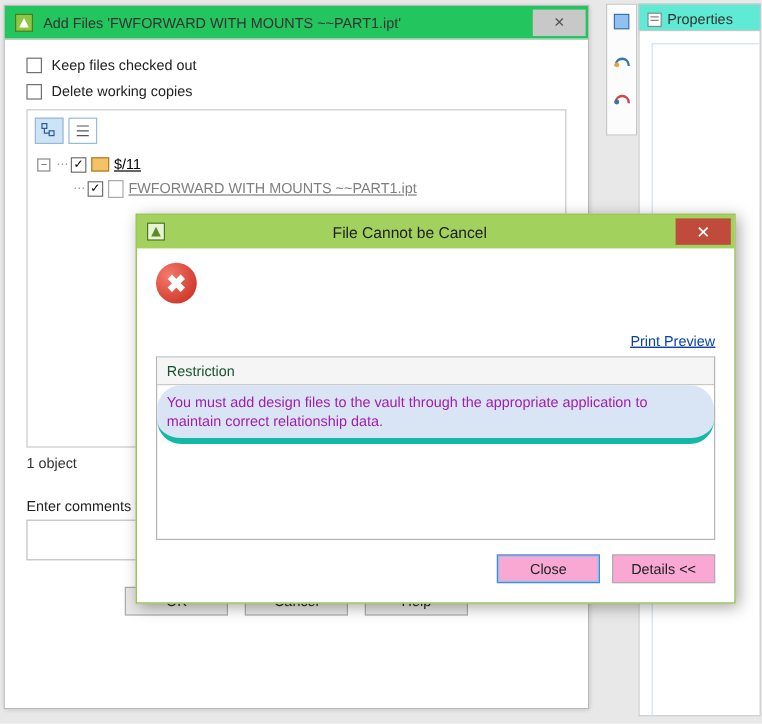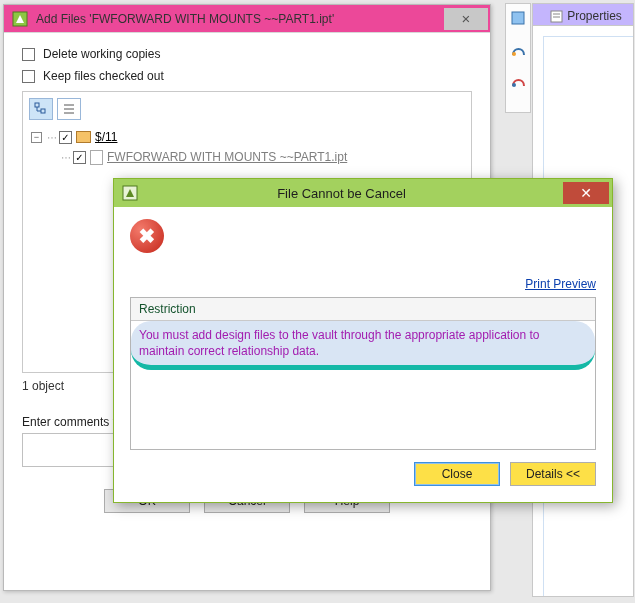--- a/index.html
+++ b/index.html
@@ -1,20 +1,20 @@
 <!DOCTYPE html>
 <html><head>
 <meta charset="utf-8">
 <style>
   * { box-sizing: border-box; font-family: "Segoe UI", Tahoma, sans-serif; font-size: 12px; }
   body { margin: 0; width: 635px; height: 603px; background: #e8e8e8; position: relative; overflow: hidden; }
   
   
   .addfiles-dialog { position:absolute; left:3px; top:4px; width:488px; height:587px; background:#fff; border:1px solid #b9b9b9; box-shadow:1px 1px 4px rgba(0,0,0,.2); }
-  .af-titlebar { height:28px; background:#ec4899; border-bottom:1px solid #d8d8d8; display:flex; align-items:center; }
+  .af-titlebar { height:28px; background:#22c55e; border-bottom:1px solid #d8d8d8; display:flex; align-items:center; }
   .af-logo { width:20px;height:20px;margin:0 6px;display:flex;align-items:center;justify-content:center;}
   .af-title { flex:1; color:#333; }
   .af-close { width:44px; height:22px; margin-right:2px; background:#c8c8c8; color:#555; display:flex; align-items:center; justify-content:center; font-size:15px;}
   .af-body { padding:14px 18px 0 18px; }
   .cb-row { display:flex; align-items:center; margin-bottom:8px; color:#222;}
   .cb { width:13px;height:13px;border:1px solid #707070;margin-right:8px;}
   .tree-panel { margin-top:8px; border:1px solid #c9c9c9; background:#fff; height:282px; padding:6px 6px; }
   .view-btns { display:flex; gap:4px; margin-bottom:8px;}
   .vbtn { width:24px;height:22px;border:1px solid #99b7d9;background:#fff;display:flex;align-items:center;justify-content:center;}
   .vbtn.sel { background:#cde4f7; }
@@ -28,66 +28,66 @@
   .obj-count { margin-top:6px; color:#333; }
   .comments-lbl { margin-top:22px; color:#222;}
   .comments-box { margin-top:4px; border:1px solid #c0c0c0; background:#fff; height:34px;}
   .af-buttons { margin-top:22px; display:flex; justify-content:center; gap:14px;}
   .btn { width:86px;height:24px;border:1px solid #adadad;background:#e7e7e7;display:flex;align-items:center;justify-content:center;color:#222;}
   
   
   .right-strip { position:absolute; right:0; top:3px; width:130px; height:597px; }
   .icon-col { position:absolute; left:0; top:0; width:26px; height:110px; background:#fcfcfc; border:1px solid #c8c8c8; display:flex; flex-direction:column; align-items:center; padding-top:6px; gap:14px;}
   .icon-col .tool { width:17px;height:17px; }
-  .prop-tab { position:absolute; left:27px; top:0; height:26px; width:102px; background:#c4b5fd; border:1px solid #c8c8c8; display:flex; align-items:center; padding-left:6px; color:#333;justify-content:center;}
+  .prop-tab { position:absolute; left:27px; top:0; height:26px; width:102px; background:#5eead4; border:1px solid #c8c8c8; display:flex; align-items:center; padding-left:6px; color:#333;}
   .prop-body { position:absolute; left:27px; top:22px; width:102px; height:572px; background:#fff; border:1px solid #c8c8c8;}
   .prop-inner { position:absolute; left:10px; top:10px; right:0; bottom:0; border-left:1px solid #cfe0f3; border-top:1px solid #cfe0f3;}
   
   
   .err-dialog { position:absolute; left:113px; top:178px; width:500px; height:325px; background:#fff; border:1px solid #86b62e; box-shadow:3px 3px 12px rgba(0,0,0,.35);}
   .err-titlebar { height:28px; background:#a3d15e; display:flex; align-items:center; }
   .err-logo { width:20px;height:20px;margin:0 6px;display:flex;align-items:center;justify-content:center;}
   .err-title { flex:1; text-align:center; color:#1e1e1e; font-size:13px; margin-left:-26px;}
   .err-close { width:46px;height:22px;margin-right:3px;background:#c04b3a;color:#fff;display:flex;align-items:center;justify-content:center;font-size:14px;}
   .err-body { padding:12px 16px 12px 16px; }
   .err-msg-row { display:flex; align-items:flex-start; gap:12px; min-height:48px;}
   .err-icon { width:34px;height:34px;border-radius:50%;background:radial-gradient(circle at 30% 30%,#f37a6b,#c4261a);display:flex;align-items:center;justify-content:center;}
   .err-x { color:#fff;font-weight:bold;font-size:20px;}
   .err-text { flex:1; color:#222; line-height:1.35;}
   .print-prev { text-align:right; margin-top:10px;text-decoration:underline;}
   .print-prev a { color:#0a3fae; text-decoration:underline;}
   .rest-table { margin-top:6px; border:1px solid #b5b5b5; height:153px; }
   .rest-head { background:#f5f5f5;border-bottom:1px solid #c9c9c9;padding:4px 8px;color:#14532d;}
   .rest-row { background:#d9e5f4; padding:6px 8px; color:#a21caf; border-bottom:5px solid #14b8a6; line-height:1.35;border-radius:20px;}
   .err-btns { margin-top:12px; display:flex; justify-content:flex-end; gap:10px;}
-  .err-btn { width:86px;height:24px;border:1px solid #adadad;background:#fde047;display:flex;align-items:center;justify-content:center;color:#222;}
+  .err-btn { width:86px;height:24px;border:1px solid #adadad;background:#f9a8d4;display:flex;align-items:center;justify-content:center;color:#222;}
   .err-btn.focus { border:1px solid #3d90df; box-shadow:inset 0 0 0 1px #8fc1ec;}
 </style>
 </head>
 <body>
 
 <div class="addfiles-dialog">
   <div class="af-titlebar">
     <div class="af-logo">
       <svg width="16" height="16">
           <rect x="1" y="1" width="14" height="14" fill="#8ec643" stroke="#4e7a1f"></rect>
           <path d="M4 12 L8 4 L12 12 Z" fill="#fff"></path>
         </svg>
     </div>
     <div class="af-title">Add Files 'FWFORWARD WITH MOUNTS ~~PART1.ipt'</div>
     <div class="af-close">×</div>
   </div>
   <div class="af-body">
     <div class="cb-row">
       <div class="cb"></div>
-      <span>Delete working copies</span>
+      <span>Keep files checked out</span>
     </div>
     <div class="cb-row">
       <div class="cb"></div>
-      <span>Keep files checked out</span>
+      <span>Delete working copies</span>
     </div>
 
     <div class="tree-panel">
       <div class="view-btns">
         <div class="vbtn sel">
           <svg width="14" height="14">
               <rect x="1" y="1" width="4" height="4" fill="none" stroke="#2a5a9a"></rect>
               <rect x="7" y="7" width="4" height="4" fill="none" stroke="#2a5a9a"></rect>
               <path d="M3 5 V9 H7" fill="none" stroke="#2a5a9a"></path>
             </svg>

